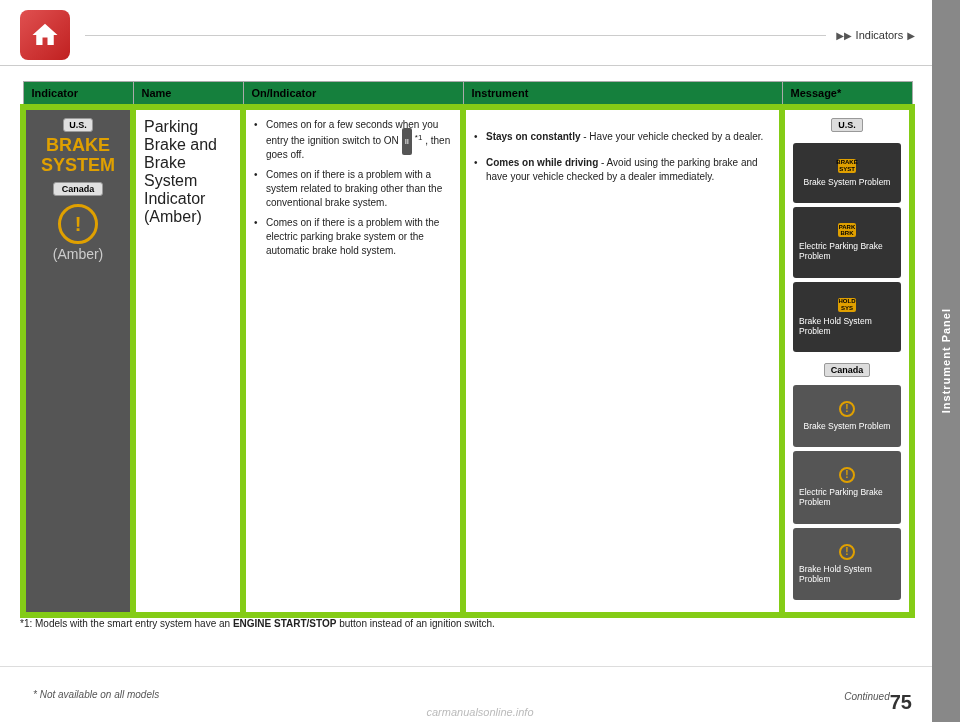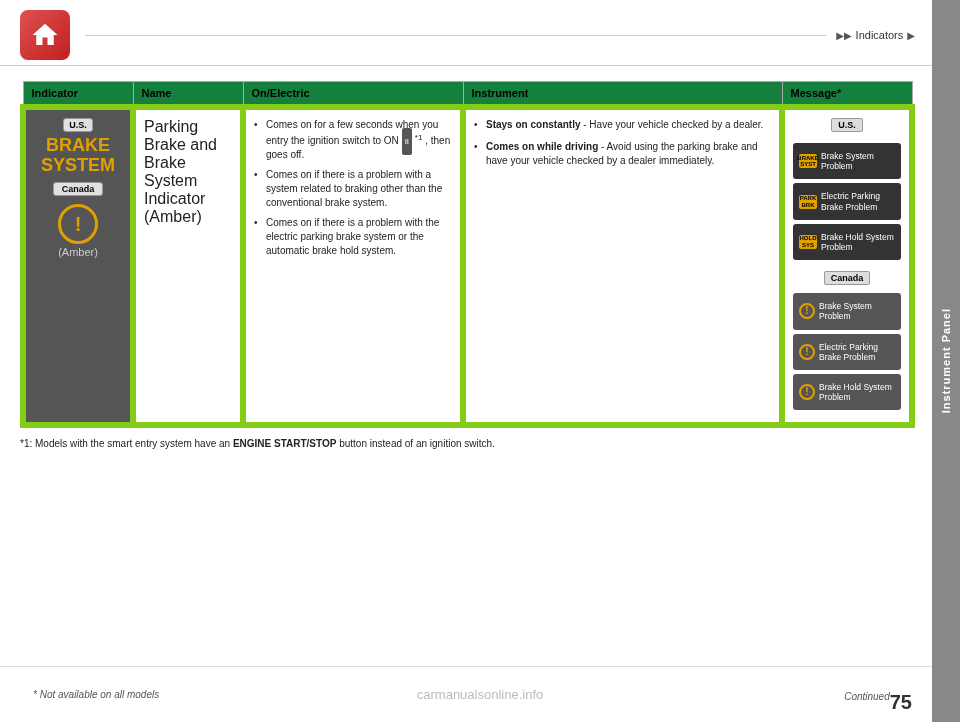--- a/index.html
+++ b/index.html
@@ -146,21 +146,21 @@
       margin: 4px auto 2px;
     }
     .amber-exclaim {
       color: #e0a000;
       font-size: 20px;
       font-weight: bold;
       line-height: 1;
     }
     .amber-label {
       color: #ccc;
-      font-size: 11px;
+      font-size: 14px;
       margin-top: 1px;
     }
 
     
     .name-cell {
       width: 110px;
       font-size: 16px;
       color: #222;
     }
 
@@ -204,20 +204,21 @@
       line-height: 1.4;
     }
     .explanation-cell ul {
       list-style: none;
       padding: 0;
     }
     .explanation-cell ul li {
       padding-left: 12px;
       position: relative;
       margin-bottom: 8px;
+      margin-top: 12px;
     }
     .explanation-cell ul li::before {
       content: "•";
       position: absolute;
       left: 0;
     }
     .bold-term {
       font-weight: bold;
     }
 
@@ -235,27 +236,28 @@
       border: 1px solid #999;
       border-radius: 2px;
       padding: 1px 6px;
       display: inline-block;
       margin-bottom: 6px;
     }
     .msg-item {
       background: #333;
       color: #fff;
       border-radius: 3px;
-      padding: 8px 6px;
+      padding: 16px 6px;
       margin-bottom: 4px;
       font-size: 8.5px;
       display: flex;
       align-items: center;
       gap: 4px;
       line-height: 1.2;
+      flex-direction: column;
     }
     .msg-item-amber {
       background: #555;
     }
     .msg-icon-brake {
       width: 18px;
       height: 14px;
       background: #e0a000;
       border-radius: 2px;
       flex-shrink: 0;
@@ -286,21 +288,20 @@
       border: 1px solid #999;
       border-radius: 2px;
       padding: 1px 6px;
       display: inline-block;
       margin: 6px 0 4px;
       color: #000;
     }
 
     
     .footnote {
-      margin-top: 10px;
       font-size: 10px;
       color: #222;
     }
 
     
     .bottom-bar {
       position: absolute;
       bottom: 0;
       left: 0;
       right: 28px;
@@ -330,26 +331,27 @@
     }
     .page-number {
       font-size: 20px;
       font-weight: bold;
       color: #333;
     }
 
     
     .watermark {
       position: absolute;
-      bottom: 20px;
+      bottom: 4px;
       left: 50%;
       transform: translateX(-50%);
-      font-size: 13px;
+      font-size: 11px;
       color: #bbb;
       white-space: nowrap;
+      font-style: italic;
     }
   </style>
 </head>
 <body>
 
 <div class="side-tab">
   <span class="side-tab-text">Instrument Panel</span>
 </div>
 
 <div class="header">
@@ -366,21 +368,21 @@
   </div>
 </div>
 
 <div class="main-content">
 
   <table class="indicator-table">
     <thead>
       <tr>
         <th>Indicator</th>
         <th>Name</th>
-        <th>On/Electric</th>
+        <th>On/Indicator</th>
         <th>Instrument</th>
         <th>Message*</th>
       </tr>
     </thead>
     <tbody>
       <tr>
 
         <td class="indicator-cell">
           <div class="us-badge">U.S.</div>
           <div class="brake-system-text">

